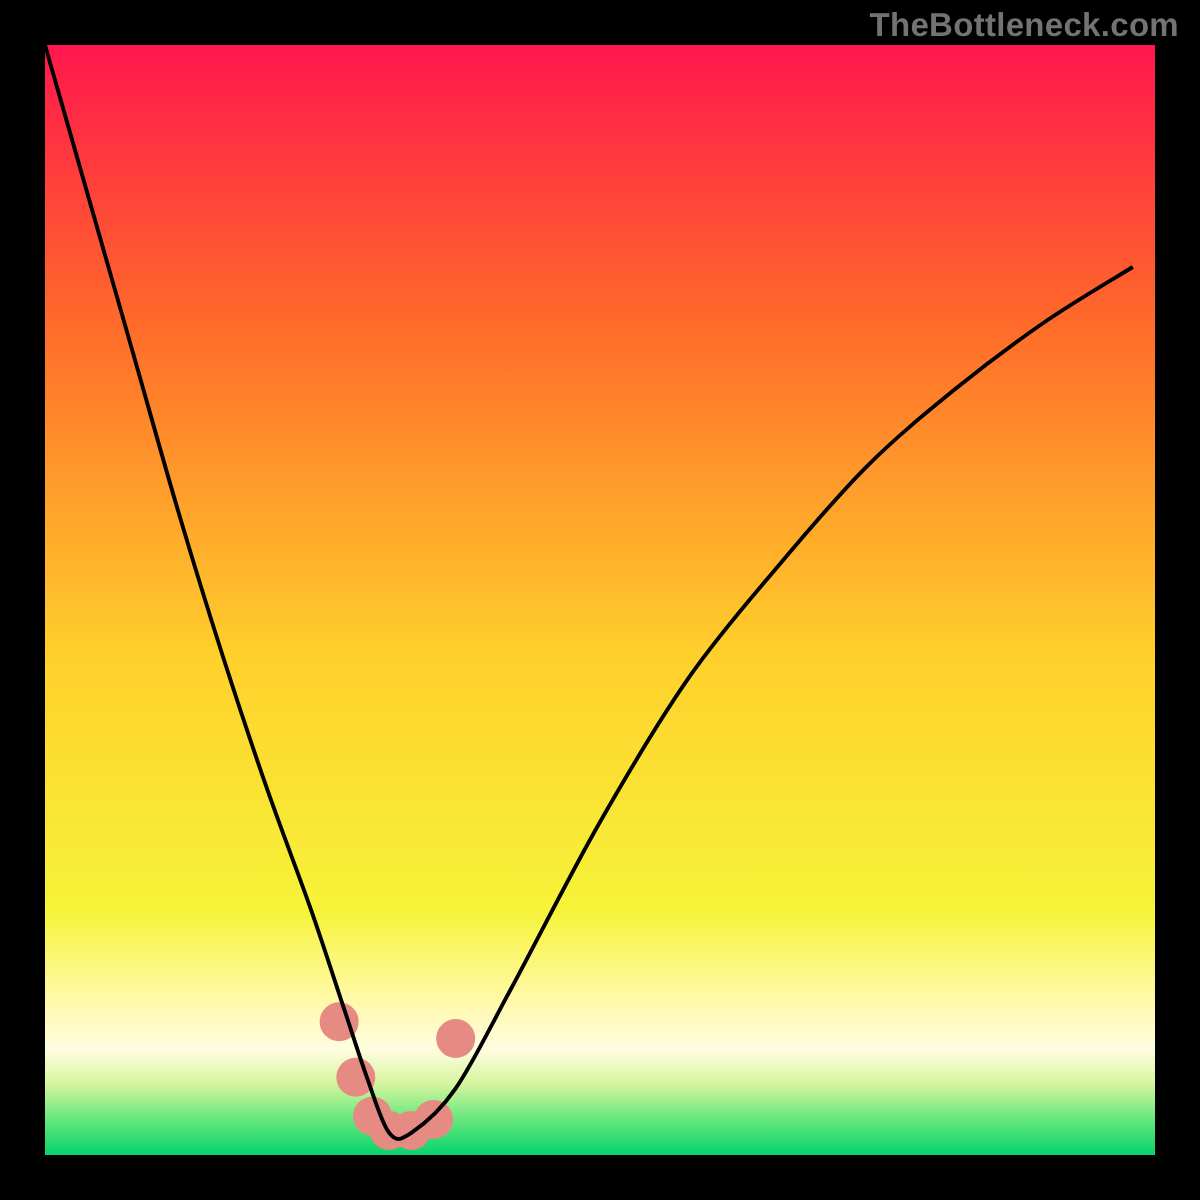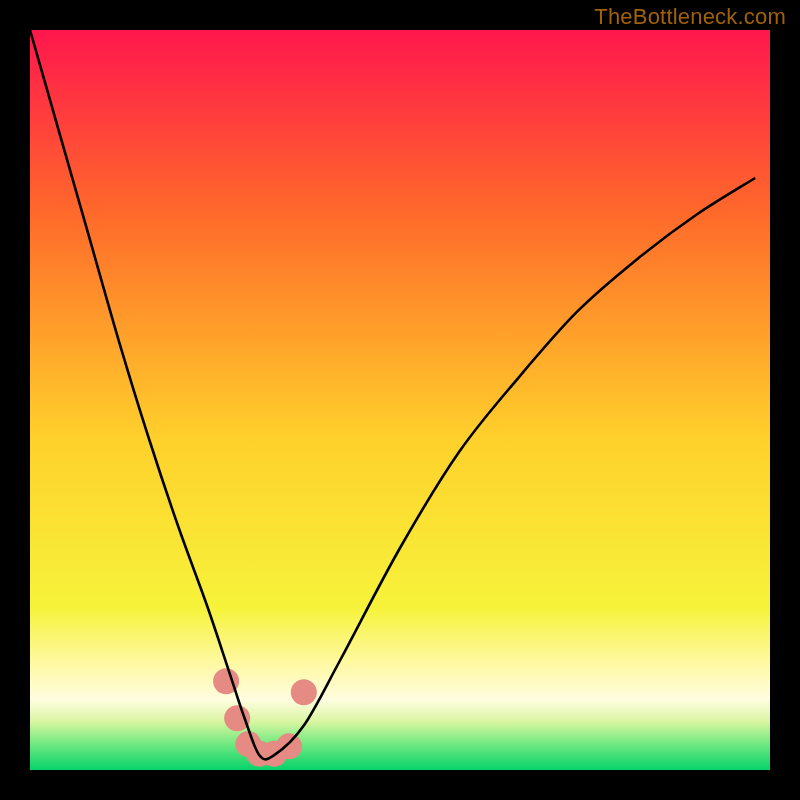--- a/index.html
+++ b/index.html
@@ -4,22 +4,22 @@
 <style>
   html,body{margin:0;padding:0;width:800px;height:800px;overflow:hidden;background:#fff}
   .stage{position:relative;width:800px;height:800px}
   svg{display:block}
   .watermark{
     position:absolute;
     top:4px;
     right:14px;
     font-family:Arial,Helvetica,sans-serif;
     font-size:22px;
-    font-weight:400;
-    color:#a16207;
+    font-weight:700;
+    color:#737373;
     letter-spacing:.2px;
     z-index:3;
     text-align:right;
   }
 </style>
 </head>
 <body>
 
 <div class="stage">
   <div class="watermark">TheBottleneck.com</div>

